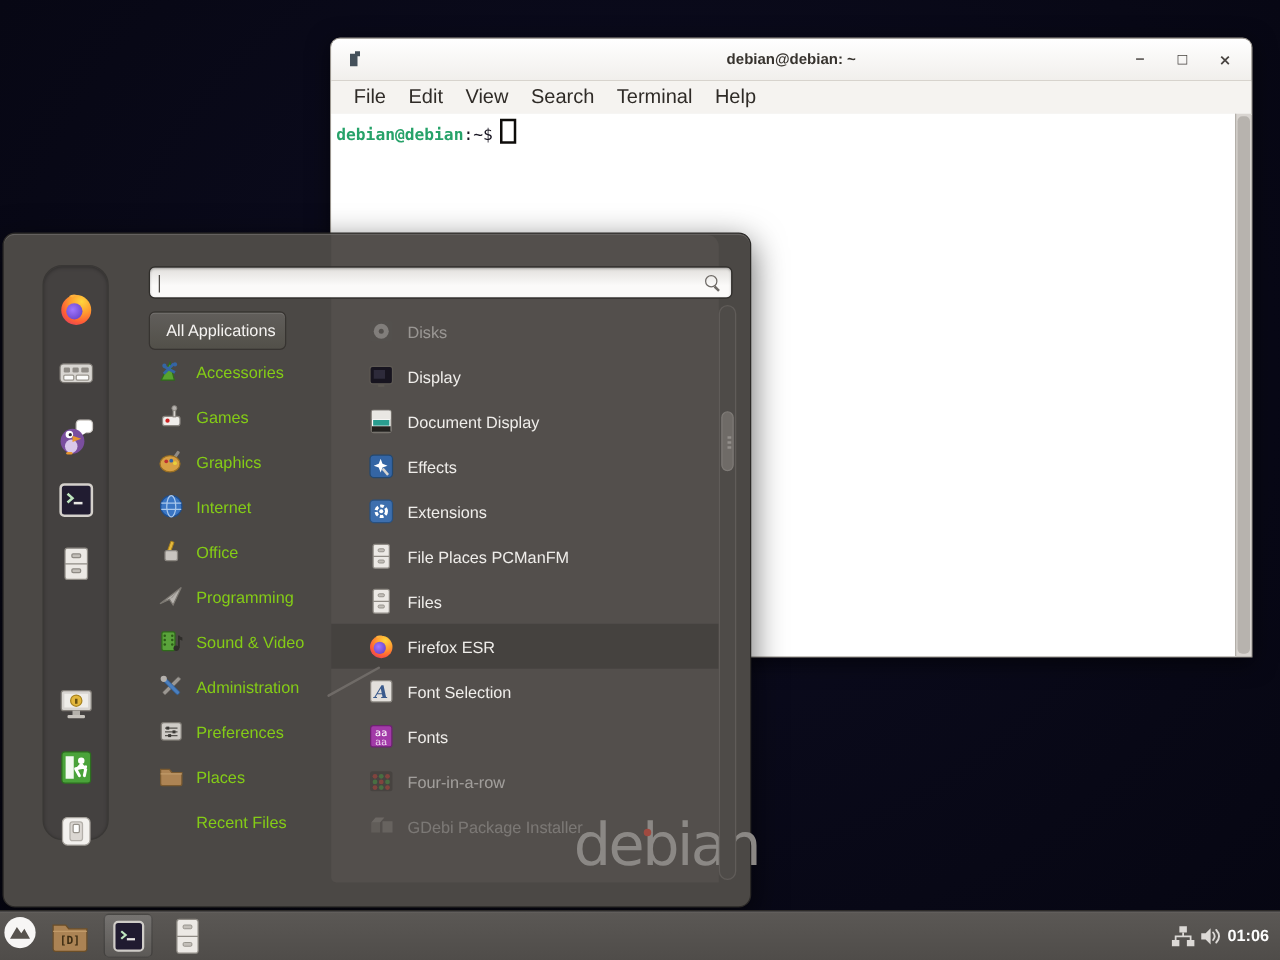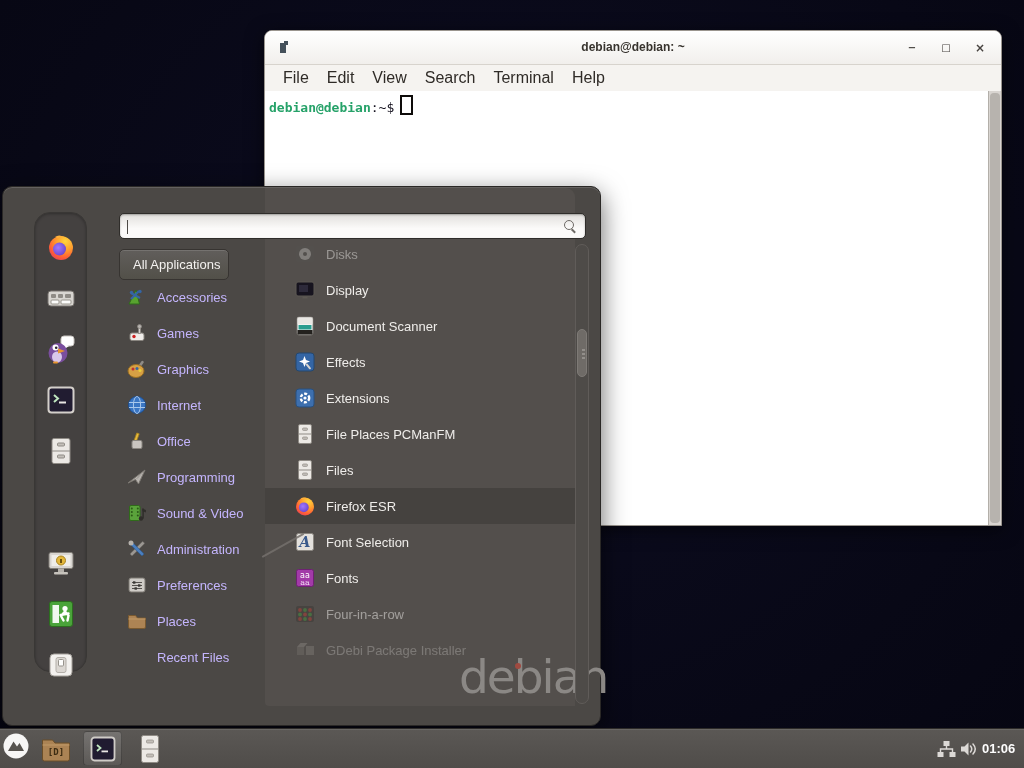--- a/index.html
+++ b/index.html
@@ -45,23 +45,23 @@
   #search input{position:absolute;left:6px;top:2px;width:430px;height:20px;border:0;background:transparent;
        outline:none;font-size:13px;color:#222;padding:0}
   .caret{position:absolute;left:7px;top:6px;width:1px;height:14px;background:#4d4a46}
   .mag{position:absolute;right:9px;top:6px;width:13px;height:13px}
   .mag::before{content:"";position:absolute;left:1px;top:0;width:8px;height:8px;border:1.5px solid #6e6a66;border-radius:50%}
   .mag::after{content:"";position:absolute;right:0;bottom:1px;width:5px;height:1.8px;background:#6e6a66;transform:rotate(45deg)}
   #allapps{position:absolute;left:116px;top:62px;width:110px;height:31px;box-sizing:border-box;
        background:linear-gradient(#615e5b,#525049);border:1px solid #373431;border-radius:5px;
        box-shadow:inset 0 1px 0 rgba(255,255,255,.13);color:#f4f2f0;font-size:13px;line-height:29px;padding-left:13px}
   #cats{position:absolute;left:116px;top:92px;width:146px}
-  .cat{height:36px;display:flex;align-items:center;gap:9px;padding-left:7px;color:#c4b5fd;font-size:13px;border-radius:4px}
+  .cat{height:36px;display:flex;align-items:center;gap:9px;padding-left:7px;color:#84cc16;font-size:13px;border-radius:4px}
   .ci{width:22px;height:22px;flex:none}
-  #apps{position:absolute;left:262px;top:49px;width:310px}
+  #apps{position:absolute;left:262px;top:60px;width:310px}
   .app{height:36px;display:flex;align-items:center;gap:9px;padding-left:28px;color:#efedea;font-size:13px}
   .app.hl{background:rgba(0,0,0,.16)}
   .ai{width:24px;height:24px;flex:none}
   .d1{opacity:.45}.d2{opacity:.5}.d3{opacity:.26}
   #msb{position:absolute;left:572px;top:57px;width:14px;height:460px;background:#4e4b48;
        border:1px solid #605c59;border-radius:7px;box-sizing:border-box}
   #msb .th{position:absolute;left:1px;right:1px;top:84px;height:46px;background:#6f6b67;
        border:1px solid #7e7a76;border-radius:6px}
   #msb .grip{position:absolute;left:4px;top:19px;width:3px;height:2px;background:#938f8b;
        box-shadow:0 4px 0 #938f8b,0 8px 0 #938f8b}
@@ -322,21 +322,21 @@
         </svg>
       <span>Display</span>
     </div>
     <div class="app">
       <svg class="ai" viewBox="0 0 24 24">
           <rect x="4" y="3" width="16" height="18" rx="2" fill="#fdfdfc" stroke="#77736d"></rect>
           <rect x="4.5" y="3.5" width="15" height="7" fill="#e9e7e3"></rect>
           <rect x="5.5" y="11" width="13" height="4.5" fill="#2a9d8f"></rect>
           <rect x="4.5" y="16" width="15" height="4.5" fill="#23211e"></rect>
         </svg>
-      <span>Document Scanner</span>
+      <span>Document Display</span>
     </div>
     <div class="app">
       <svg class="ai" viewBox="0 0 24 24">
           <rect x="3" y="3" width="18" height="18" rx="3" fill="#3465a4" stroke="#24486f"></rect>
           <path d="M11.5 6 l1.5 4 4 1.5 -4 1.5 -1.5 4 -1.5 -4 -4 -1.5 4 -1.5z" fill="#fff"></path>
           <rect x="14" y="13" width="2" height="7" rx="1" fill="#d9d6d2" transform="rotate(-40 15 16)"></rect>
         </svg>
       <span>Effects</span>
     </div>
     <div class="app">

